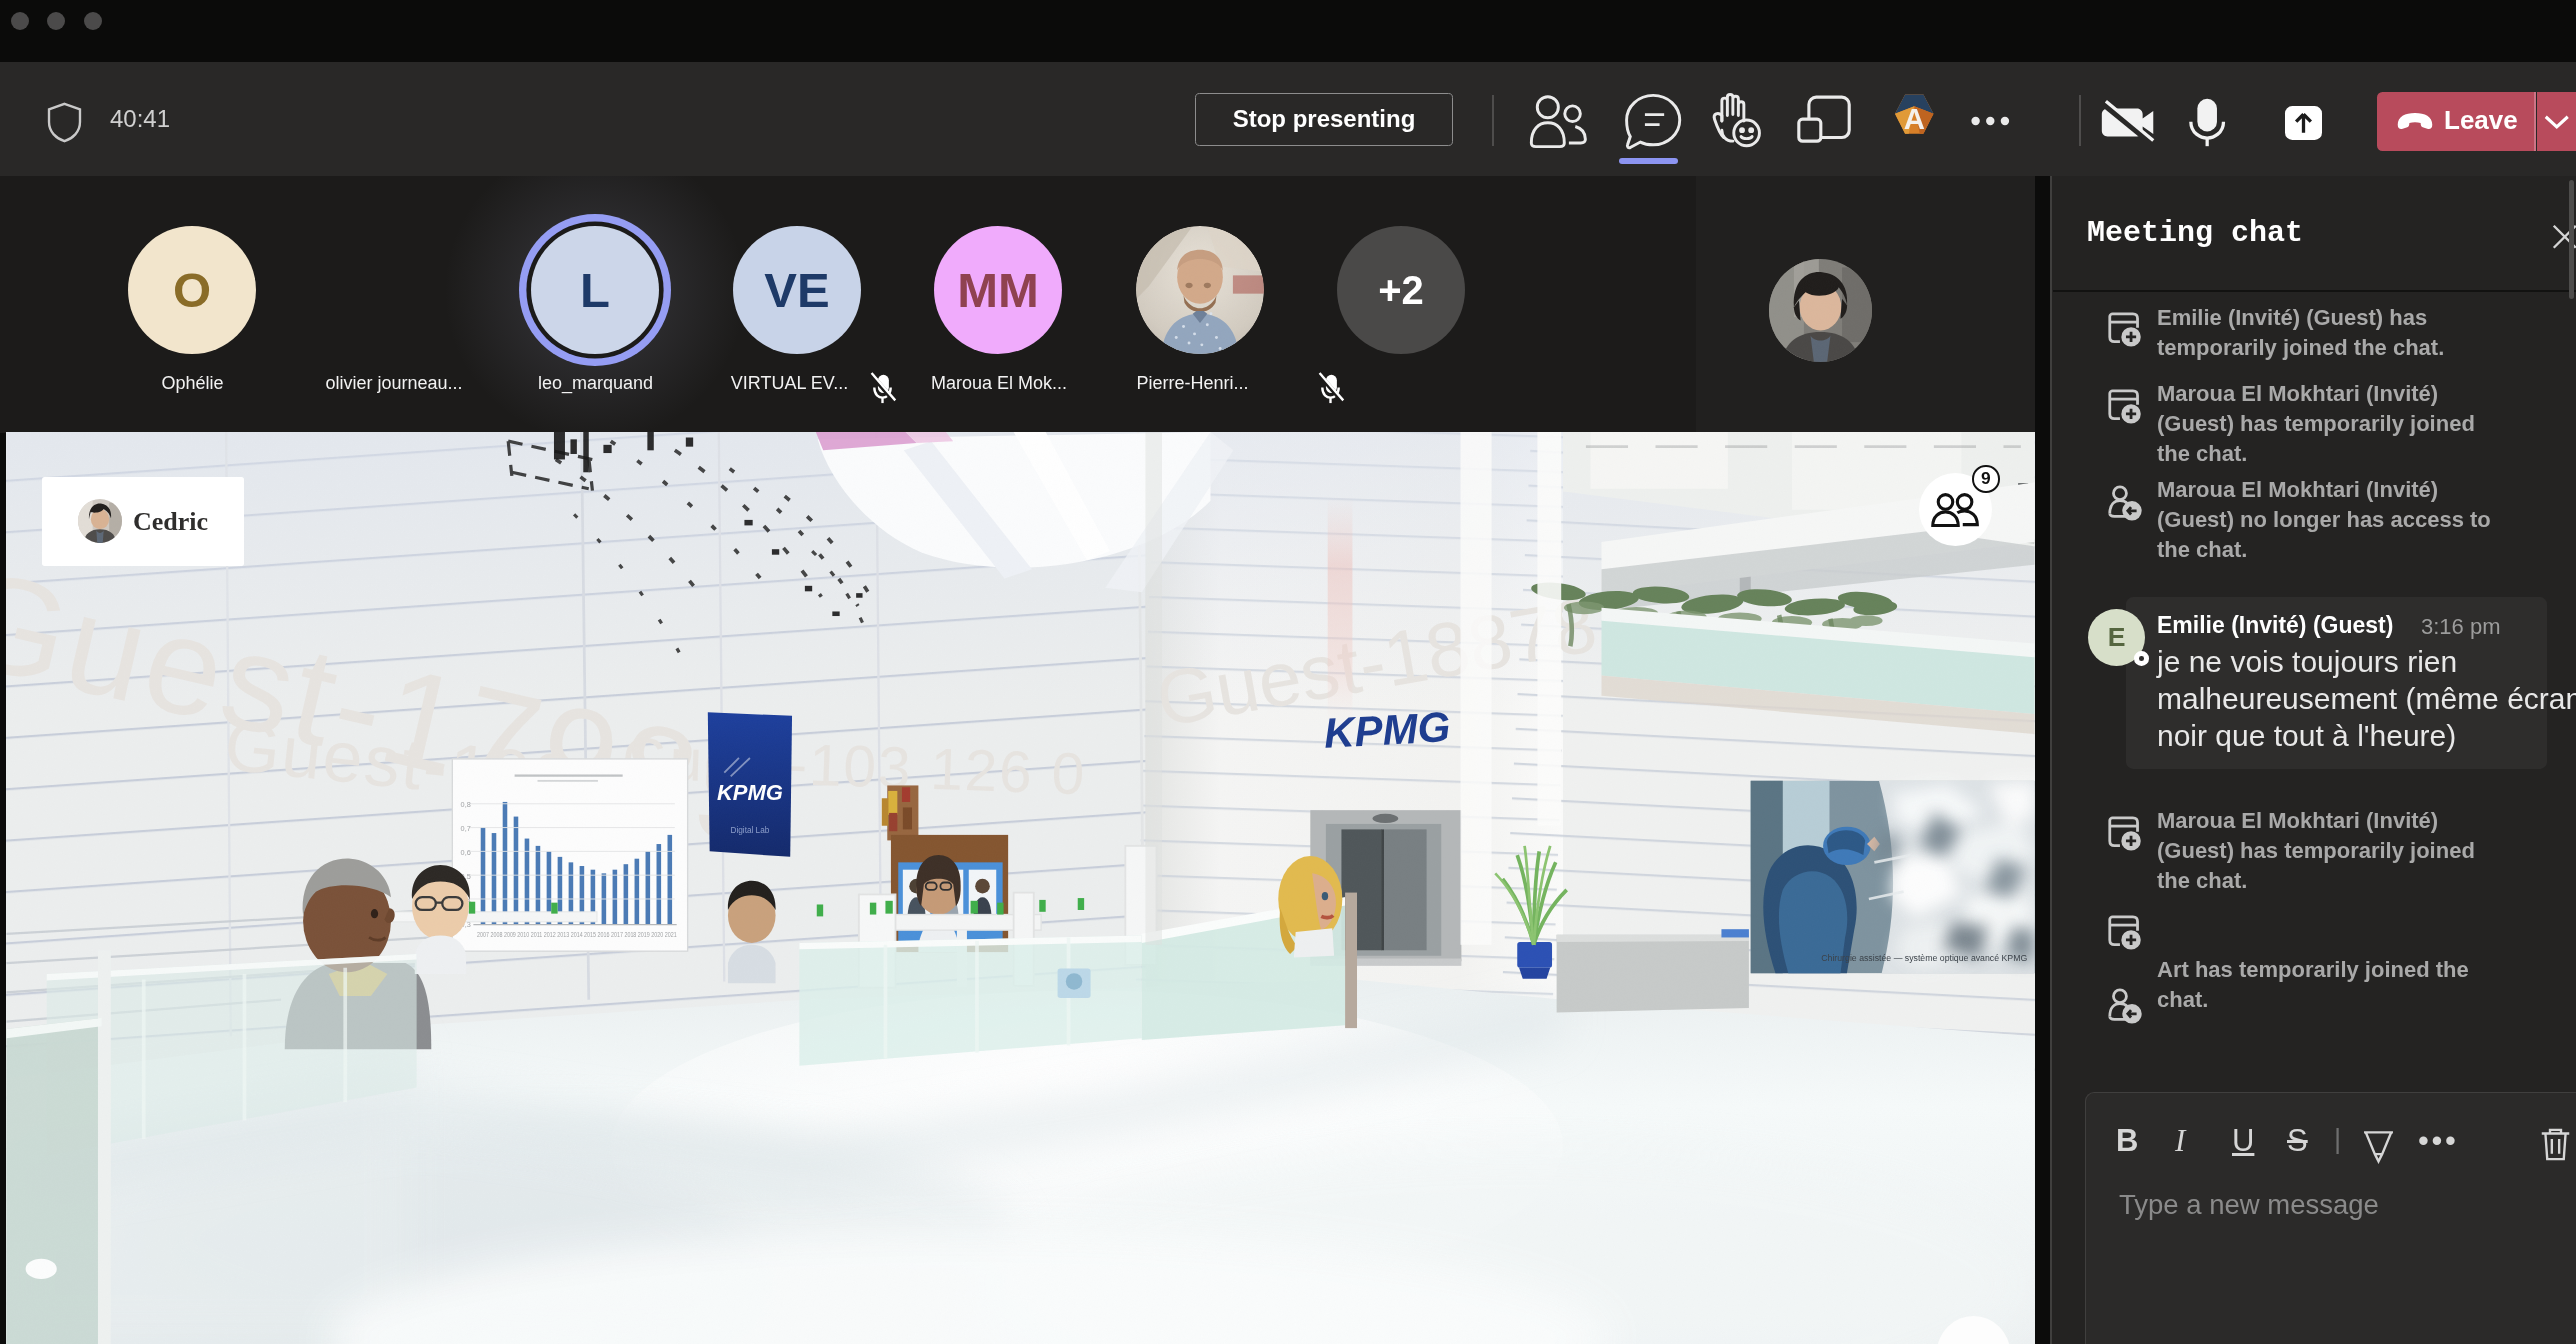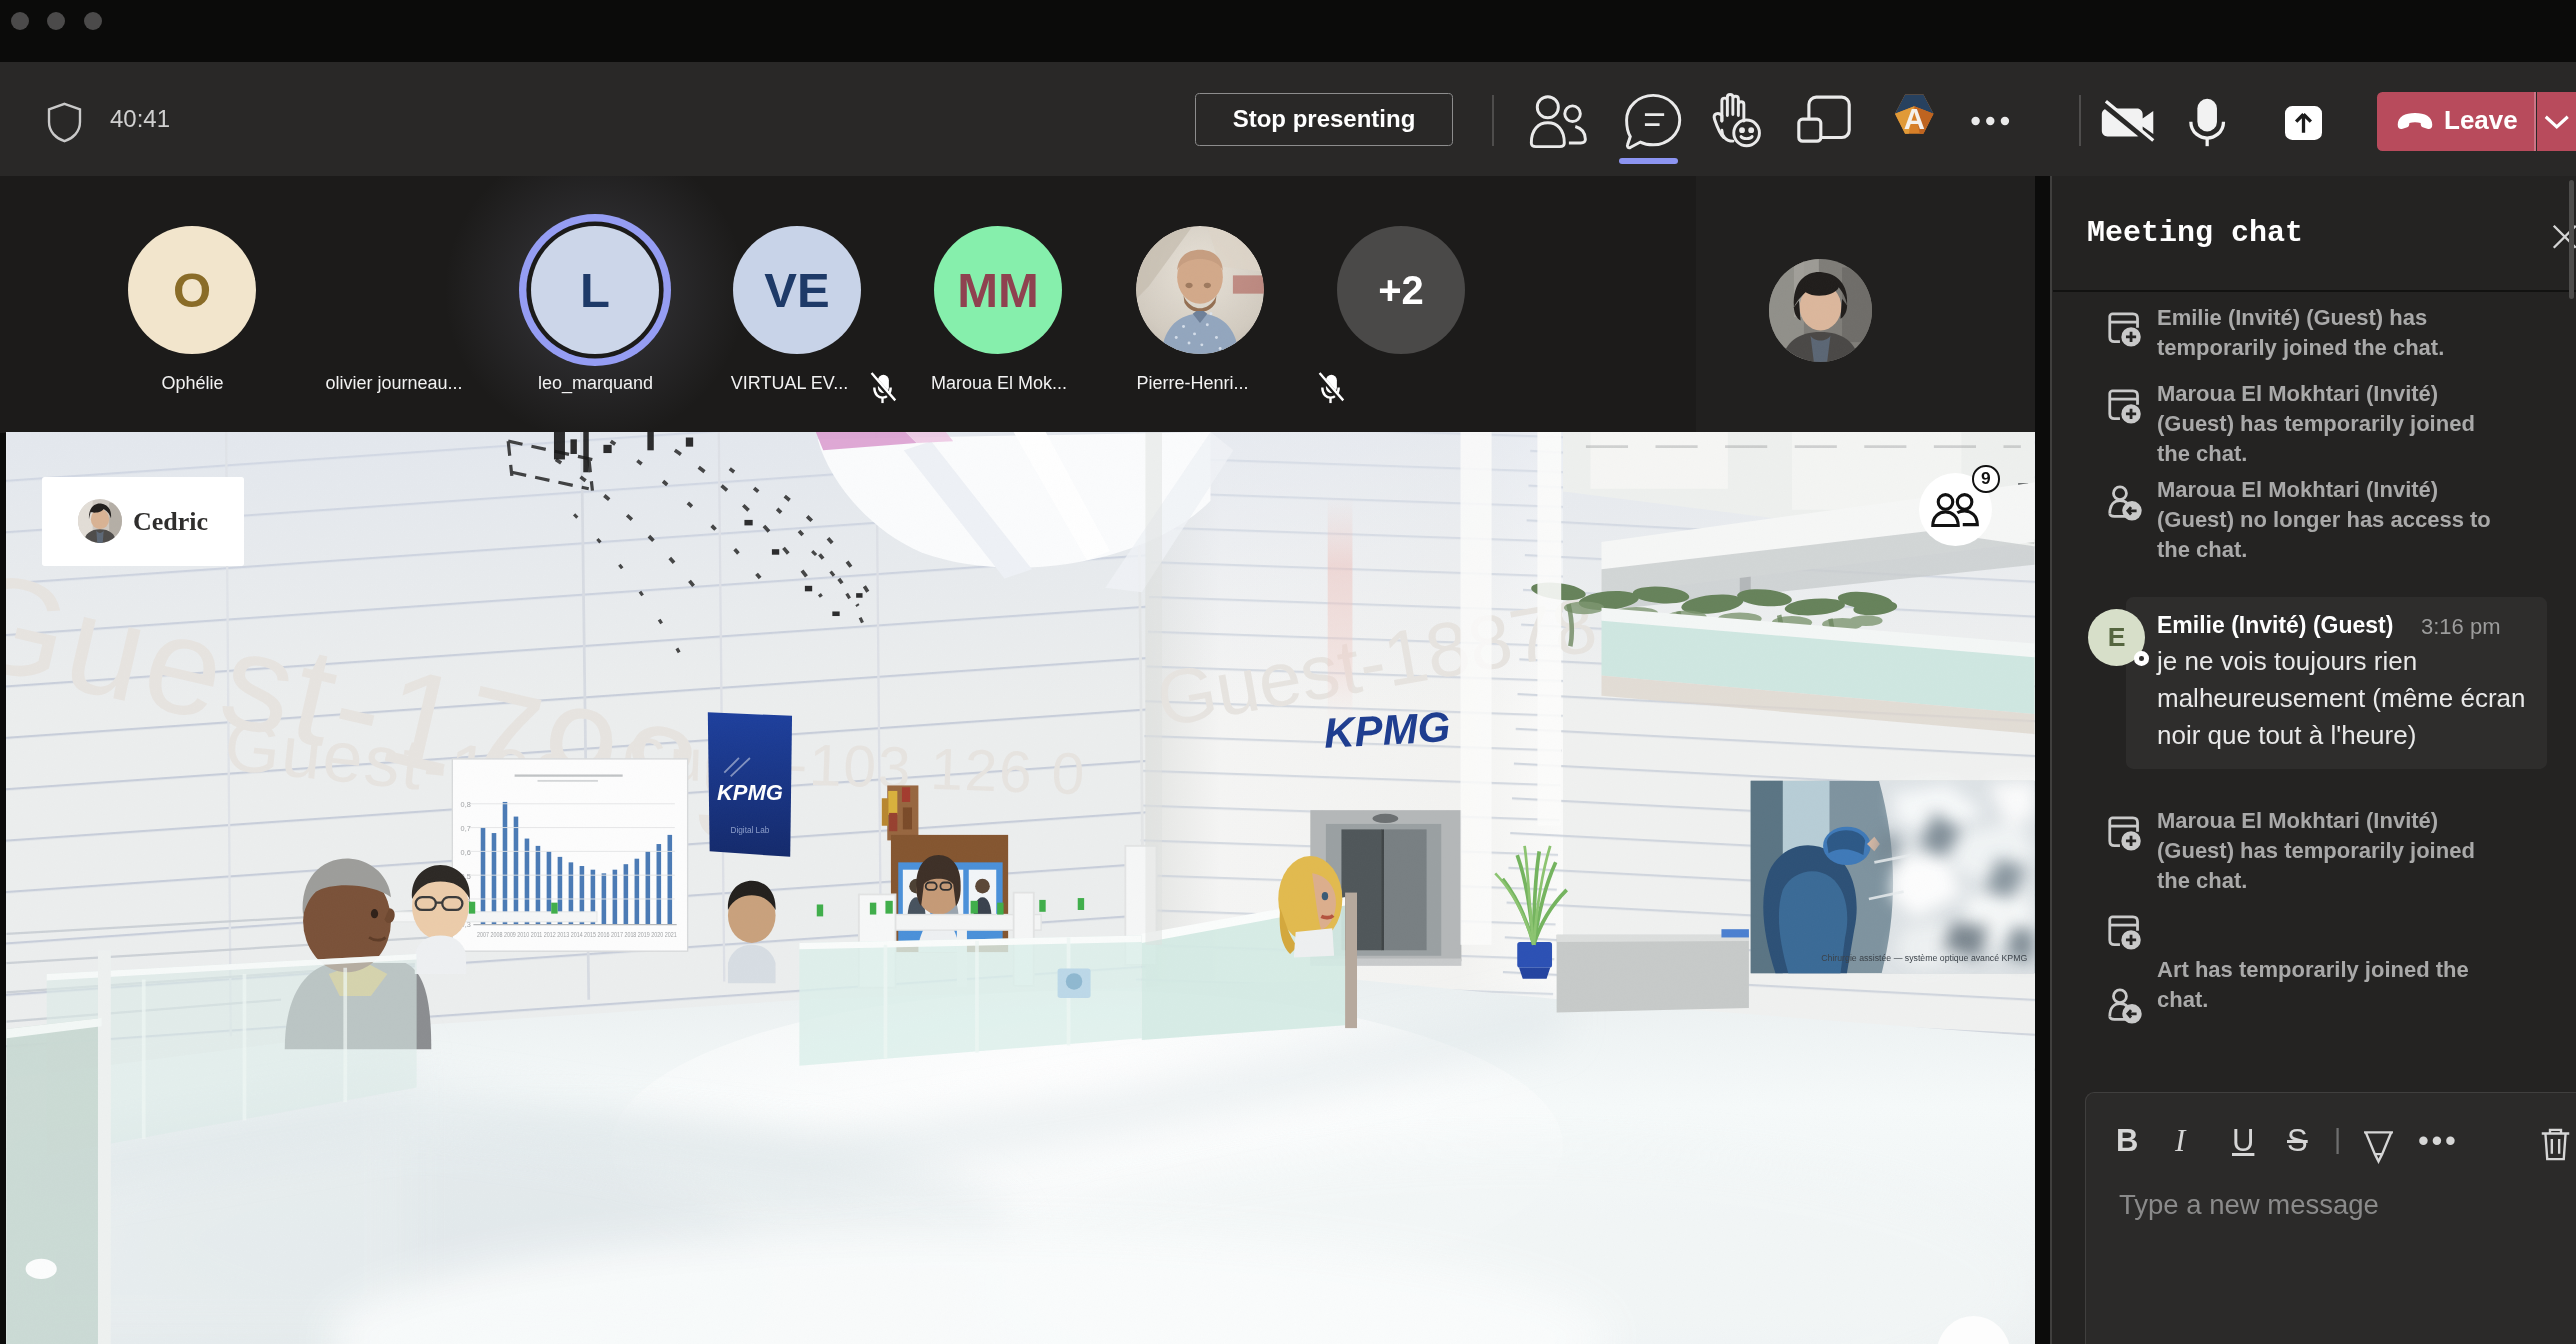--- a/index.html
+++ b/index.html
@@ -34,21 +34,21 @@
 
   
   #chat { left:2050px; top:176px; width:526px; height:1169px; background:#242322; border-left:2.7px solid #403f3e; }
   #chat-h { left:2087px; top:216px; color:#ffffff; font-size:30px; font-weight:700;font-family:Liberation Mono, monospace; }
   #chat-hdiv { left:2053px; top:290px; width:523px; height:1.8px; background:#121211; }
   .sys { left:2157px; width:408px; color:#a9a9a9; font-size:22px; font-weight:700; line-height:30px; }
   .sysicon { left:2107px; width:37px; height:37px; }
   #bubble { left:2126px; top:597px; width:421px; height:172px; background:#2e2d2c; border-radius:7.3px; }
   #bub-name { left:2157px; top:612px; font-size:23px; font-weight:700; color:#ffffff; }
   #bub-time { left:2421px; top:614px; font-size:22px; color:#9c9c9c; }
-  #bub-text { left:2157px; top:643px; width:403px; font-size:26px; color:#e8e8e8; line-height:37px; white-space:nowrap; }
+  #bub-text { left:2157px; top:643px; width:403px; font-size:30px; color:#e8e8e8; line-height:37px; white-space:nowrap; }
   #eav { left:2088px; top:609px; width:57px; height:57px; border-radius:50%; background:#d7dfc9; color:#55663f; font-size:26.6px; font-weight:600; text-align:center; line-height:57px; }
   #ering { left:2134px; top:651px; width:14.7px; height:14.7px; border-radius:50%; background:#2e2d2c; border:5.5px solid #ffffff; }
   #compose { left:2085px; top:1092px; width:491px; height:253px; background:#2b2a29; border:1.8px solid #403f3e; border-right:none; border-bottom:none; border-radius:9.2px 0 0 0; }
   .fmt { top:1123px; color:#d6d6d6; font-size:31px; }
   #placeholder { left:2119px; top:1189px; color:#8a8a8a; font-size:27.5px; }
 
   
   #video { left:5.5px; top:432px; width:2029px; height:912px; background:#eef0f0; overflow:hidden; }
   #cedric { left:42px; top:477px; width:202px; height:89px; background:#ffffff; border-radius:2.7px; }
   #cedrictext { left:133px; top:477px; height:89px; line-height:89px; color:#2f2e2d; font-size:26px; font-weight:600;font-family:Liberation Serif, serif; }
@@ -147,21 +147,21 @@
   </svg>
 
   <div class="abs" id="stage"></div>
   <div class="abs" id="glow"></div>
   <div class="abs" id="tile"></div>
   <div class="abs" id="gapcol"></div>
 
   <div class="abs av" style="left:128px;background:#f2e5cc;color:#8a6c28;">O</div>
   <div class="abs av" style="left:531px;background:#ccd6e9;color:#1e3a68;box-shadow:0 0 0 4.6px #1c1b1a, 0 0 0 12px #959df3;">L</div>
   <div class="abs av" style="left:733px;background:#c8d3e8;color:#1e3a68;">VE</div>
-  <div class="abs av" style="left:934px;background:#86efac;color:#8f4250;">MM</div>
+  <div class="abs av" style="left:934px;background:#f0abfc;color:#8f4250;">MM</div>
   <div class="abs av" style="left:1136px;overflow:hidden;">
     <svg width="128" height="128" viewBox="0 0 140 140">
       <defs>
           <clipPath id="phc">
             <circle cx="70" cy="70" r="70"></circle>
           </clipPath>
       <radialGradient id="phbg" cx="0.5" cy="0.35" r="0.9">
         <stop offset="0" stop-color="#e8e2d8"></stop>
             <stop offset="0.6" stop-color="#d3ccc1"></stop>
             <stop offset="1" stop-color="#b9b1a4"></stop>

